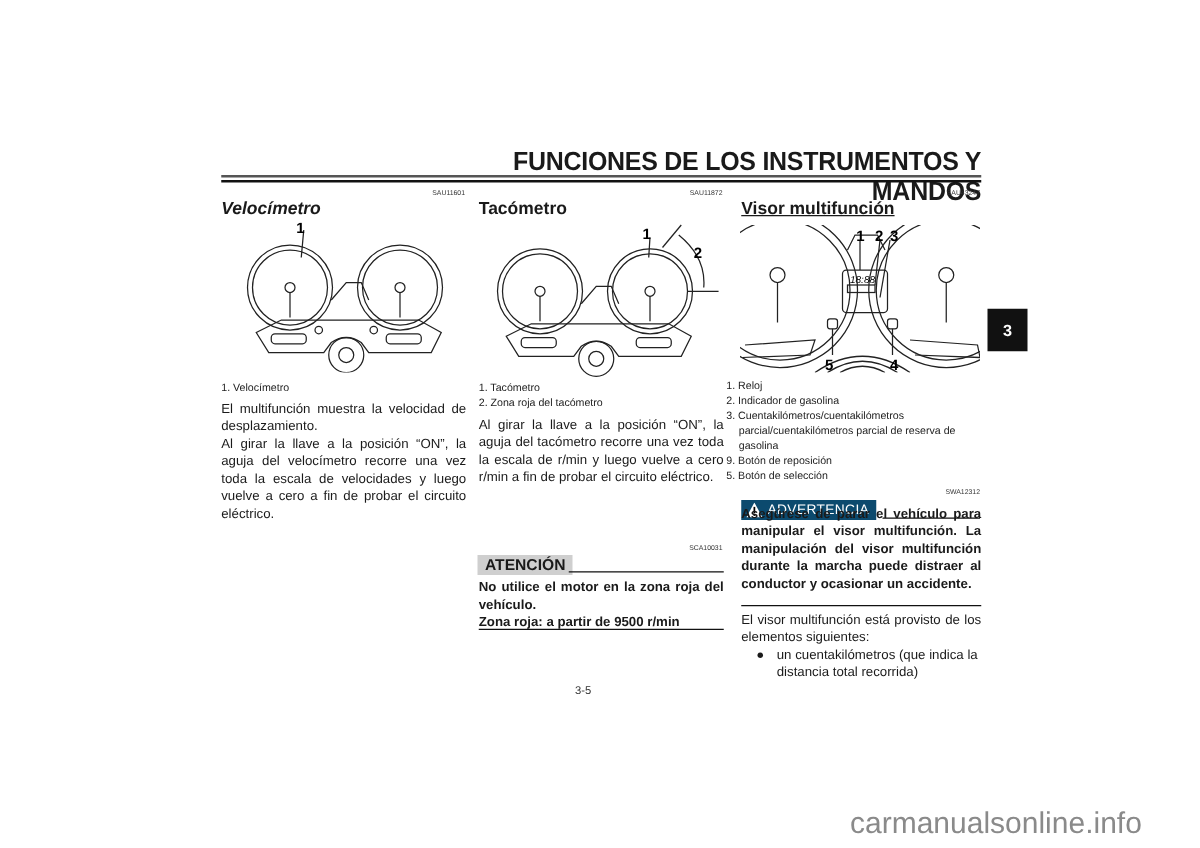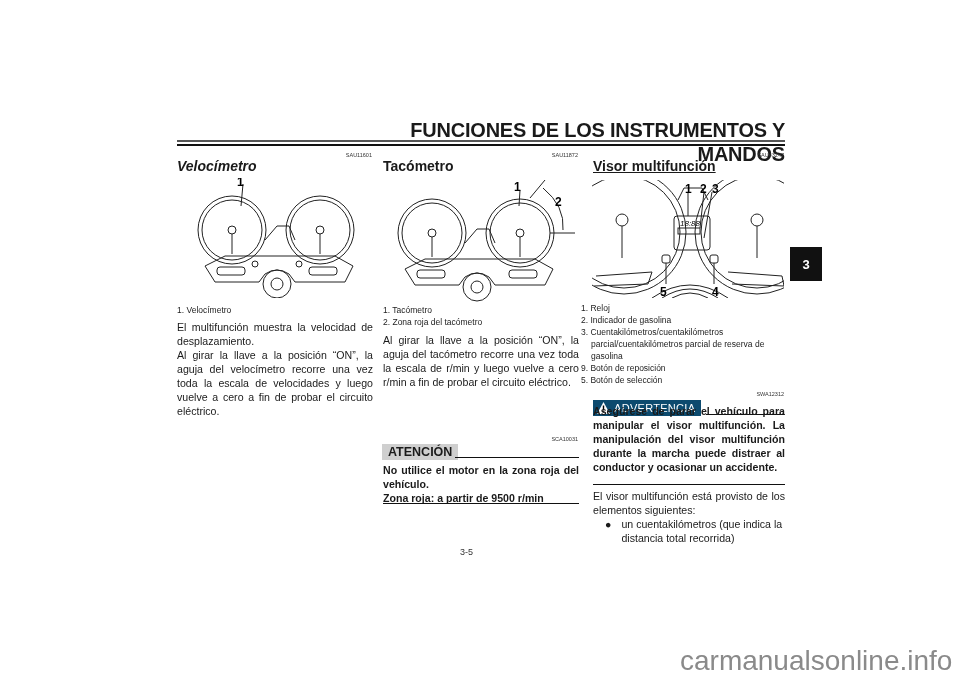--- a/index.html
+++ b/index.html
@@ -12,21 +12,21 @@
   .rule1 { top:140px; border-top:2px solid #555; }
   .rule2 { top:144px; border-top:2px solid #111; }
   .code { font-size:5.5px; color:#333; text-align:right; }
   .h2 { font-size:14px; font-weight:bold; }
   .cap { font-size:8.5px; line-height:12px; color:#222; }
   .body { font-size:10.6px; line-height:14px; text-align:justify; }
   .bold { font-weight:bold; }
   .tab { left:790px; top:247px; width:32px; height:34px; background:#111; color:#fff;
          font-weight:bold; font-size:13px; display:flex; align-items:center; justify-content:center; }
   .footer { left:460px; top:547px; font-size:9px; color:#333; }
-  .watermark { left:680px; top:645px; font-size:28px; color:#8a8a8a; }
+  .watermark { left:680px; top:645px; font-size:24px; color:#8a8a8a; }
   .atencion { left:382px; top:444px; background:#cfcfcf; font-weight:bold; 
               font-size:12.5px; padding:1px 6px; }
   .advertencia { left:593px; top:400px; background:#0c4a6e; color:#fff; font-size:11px;
                  padding:2px 6px 2px 4px; display:flex; align-items:center; gap:4px; letter-spacing:0.3px; }
   .hl { height:0; border-top:1.5px solid #111; }
   svg text { font-family:"Liberation Sans", sans-serif; }
   .bullet-row { display:flex; gap:10px; }
 </style>
 </head>
 <body>

